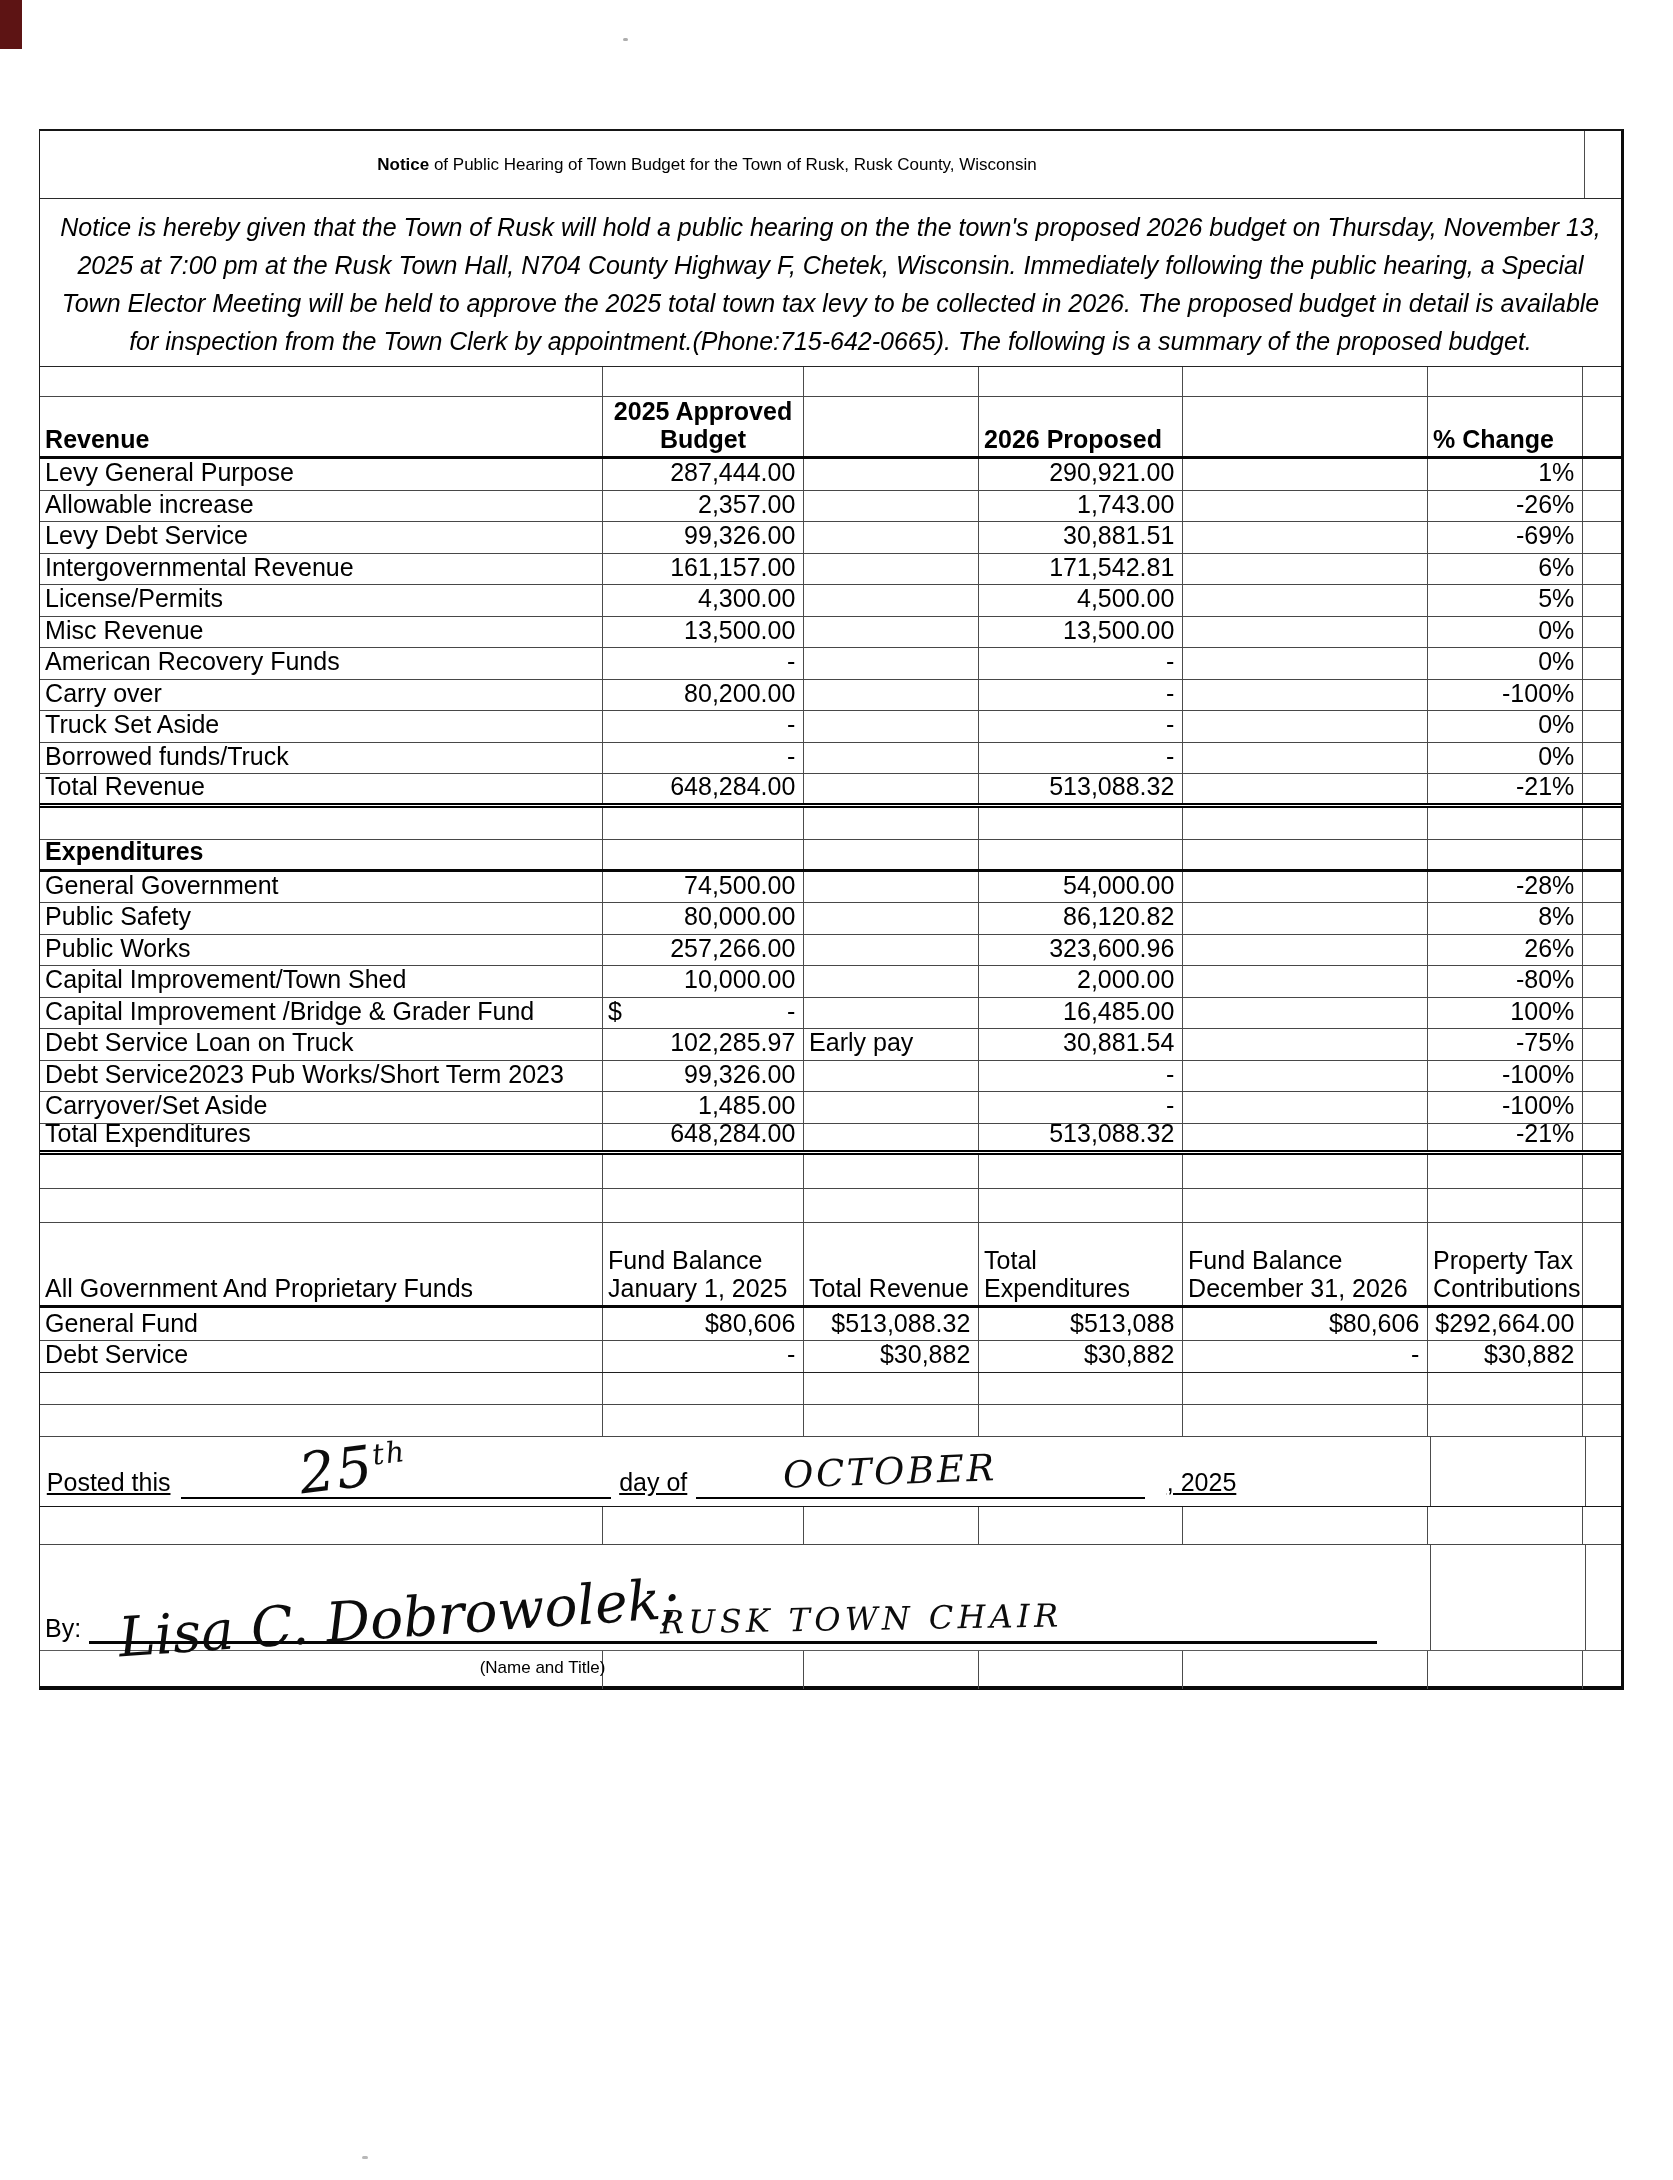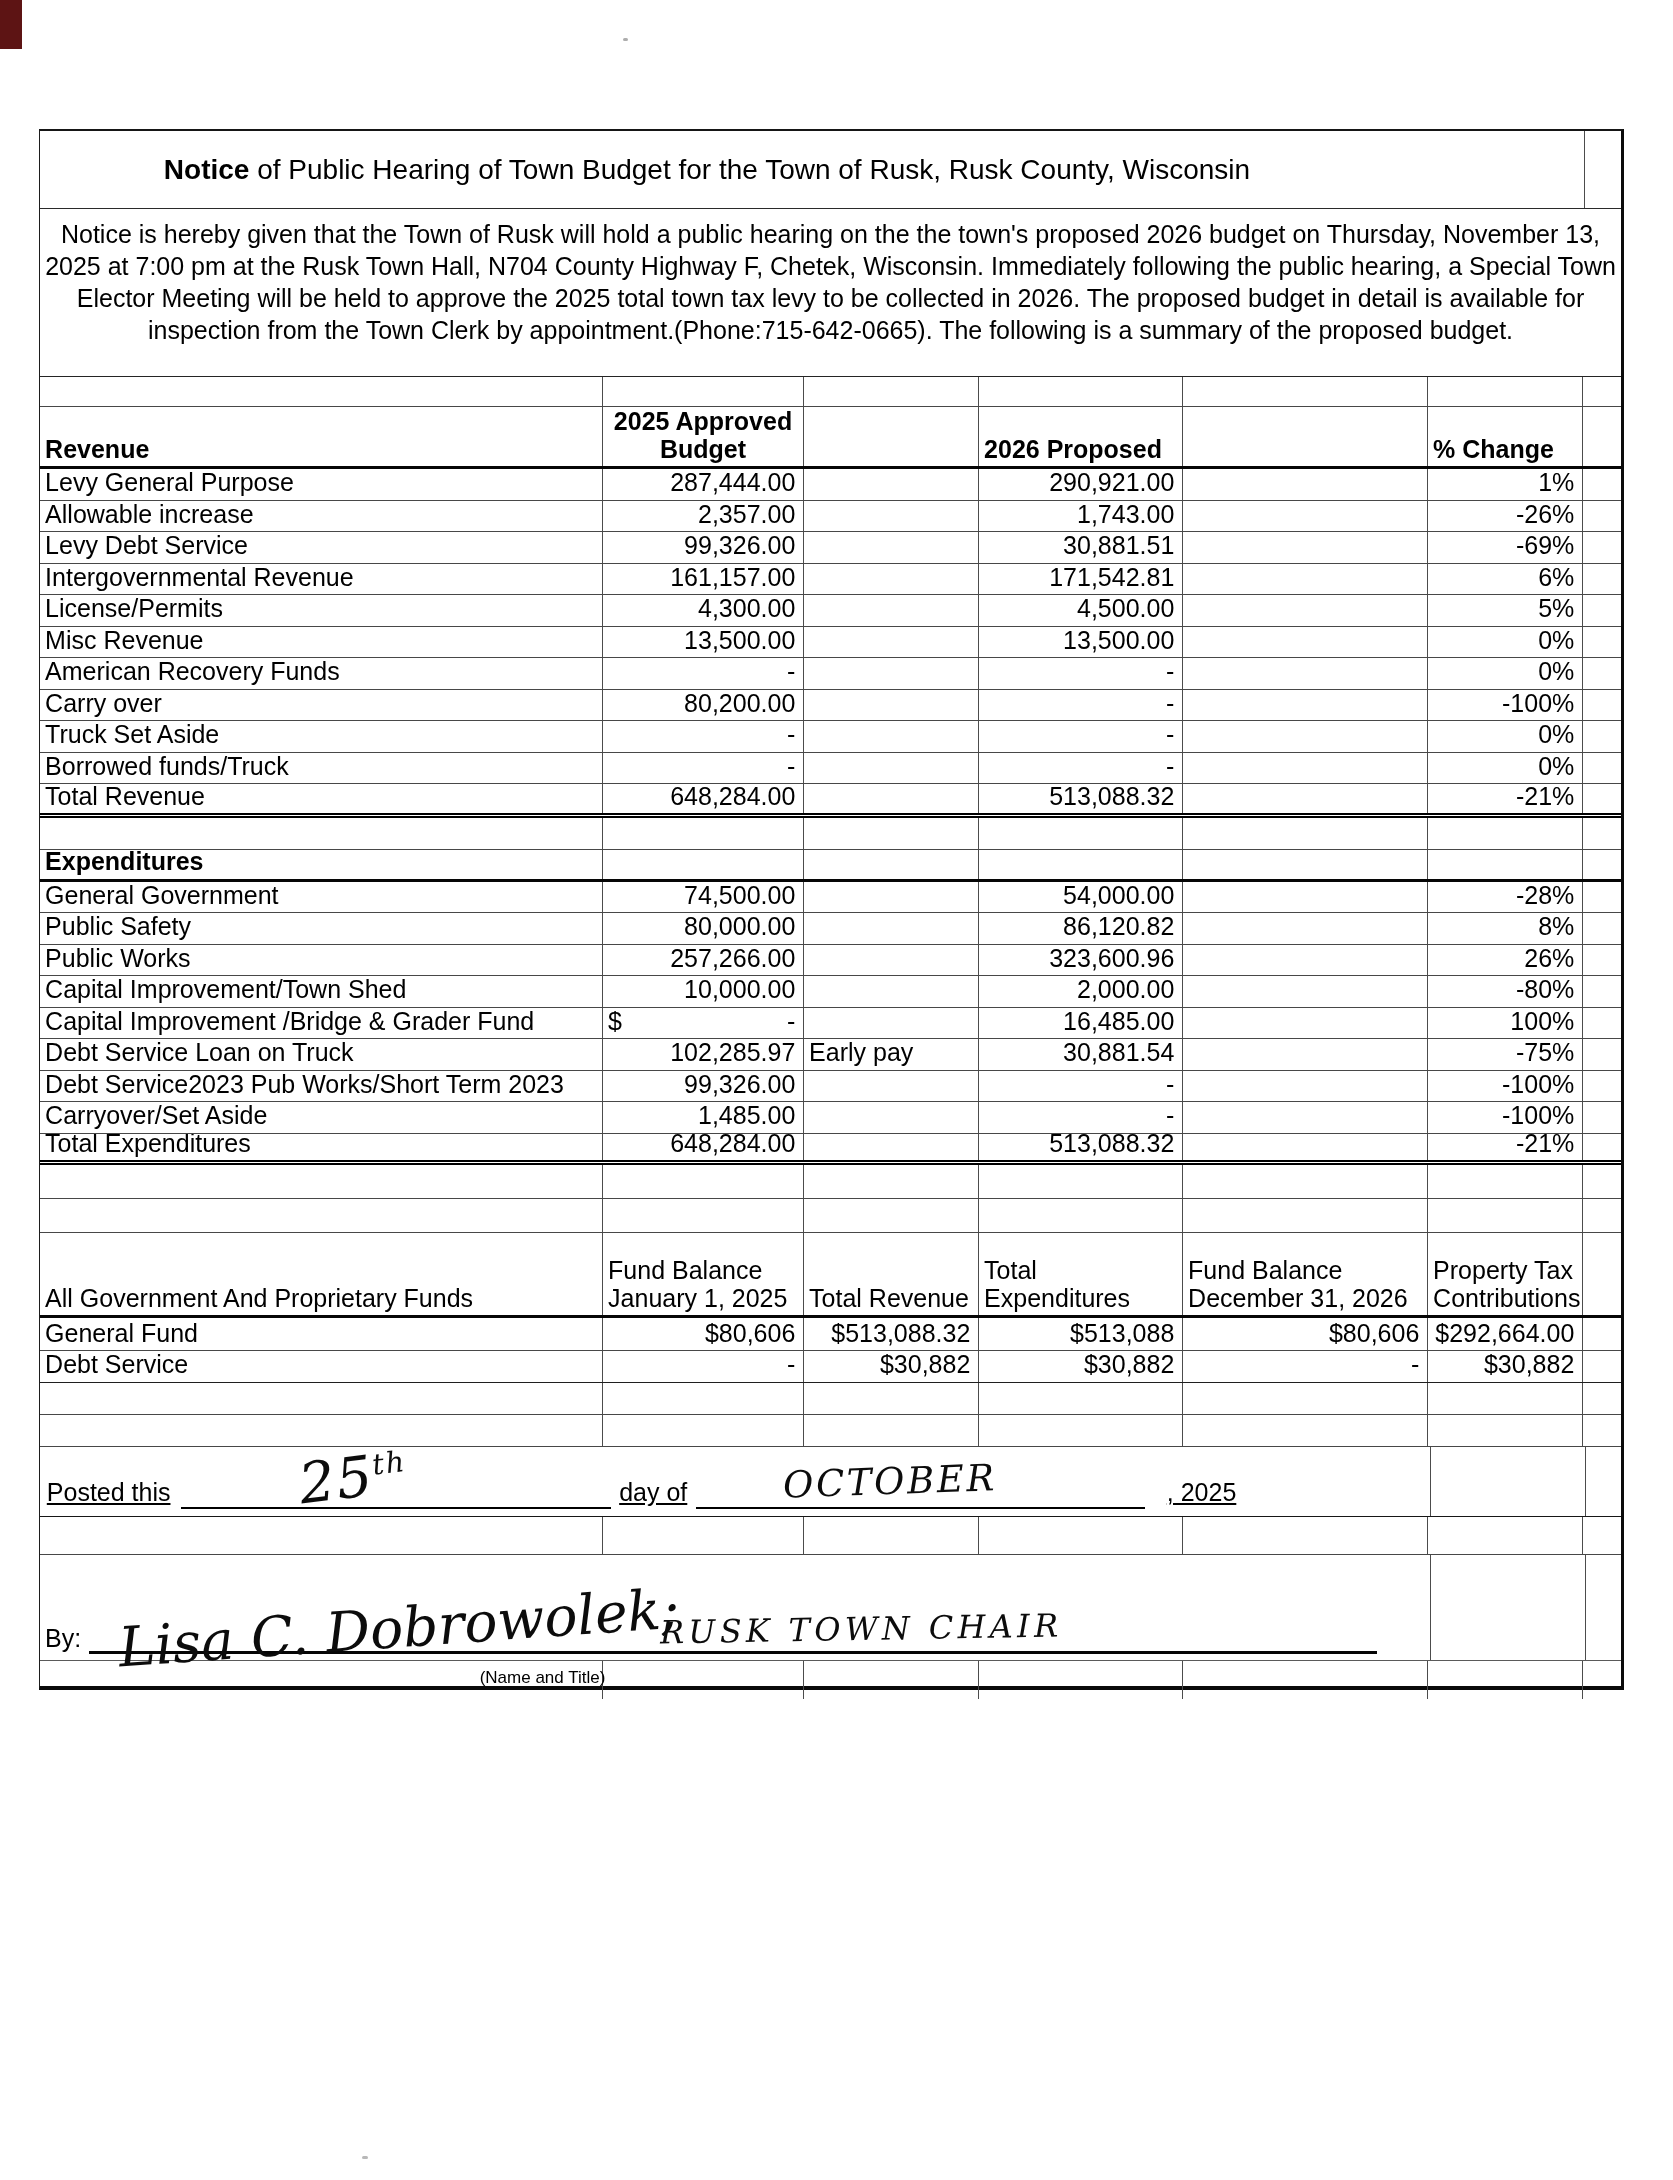--- a/index.html
+++ b/index.html
@@ -37,25 +37,25 @@
   .h35{height:30px}.h37{height:31.5px}.h38{height:32px}.h39{height:33px}
   .h40{height:34px}.h73{height:62px}
   .h100{height:85px}
   .bb1 { border-bottom:0.9px solid #474747; }
   .bb2 { border-bottom:1.7px solid #1f1f1f;align-items:flex-end; }
   .bb3 { border-bottom:3.4px solid #060606; }
   .dbl { border-bottom:5.1px double #000; }
   .bold .cell { font-weight:bold; }
 
   
-  .title-row { height:78px; border-bottom:1.7px solid #2a2a2a; align-items:center;
-               justify-content:center; font-size:28px; padding-right:247px; }
+  .title-row { height:68px; border-bottom:1.7px solid #2a2a2a; align-items:center;
+               justify-content:center; font-size:17px; padding-right:247px; }
   .title-row .vl-g { position:absolute; right:36px; top:0; bottom:0; width:0.9px; background:#4c4c4c; }
   .para-row { display:block; height:168px; border-bottom:1.7px solid #242424;
-              padding:9.4px 5.1px 0 5.1px; font-size:25px; line-height:32px; text-align:center; }
+              padding:9.4px 5.1px 0 5.1px; font-size:25px; line-height:38px; text-align:center;font-style:italic; }
 
   
   .hw { font-family:"DejaVu Serif", serif; font-style:italic; color:#0c0c0c; }
   .vl { position:absolute; top:0; bottom:0; width:0.9px; background:#4c4c4c; }
 
   
   .posted-row { height:70px; border-bottom:1.7px solid #161616; align-items:flex-end;
                 padding:0 0 6.8px 6.8px; font-size:25px;text-decoration:underline; }
   .posted-row .print { padding-bottom:1.7px; }
   .uline { position:relative; border-bottom:2.6px solid #000; height:61px; }

